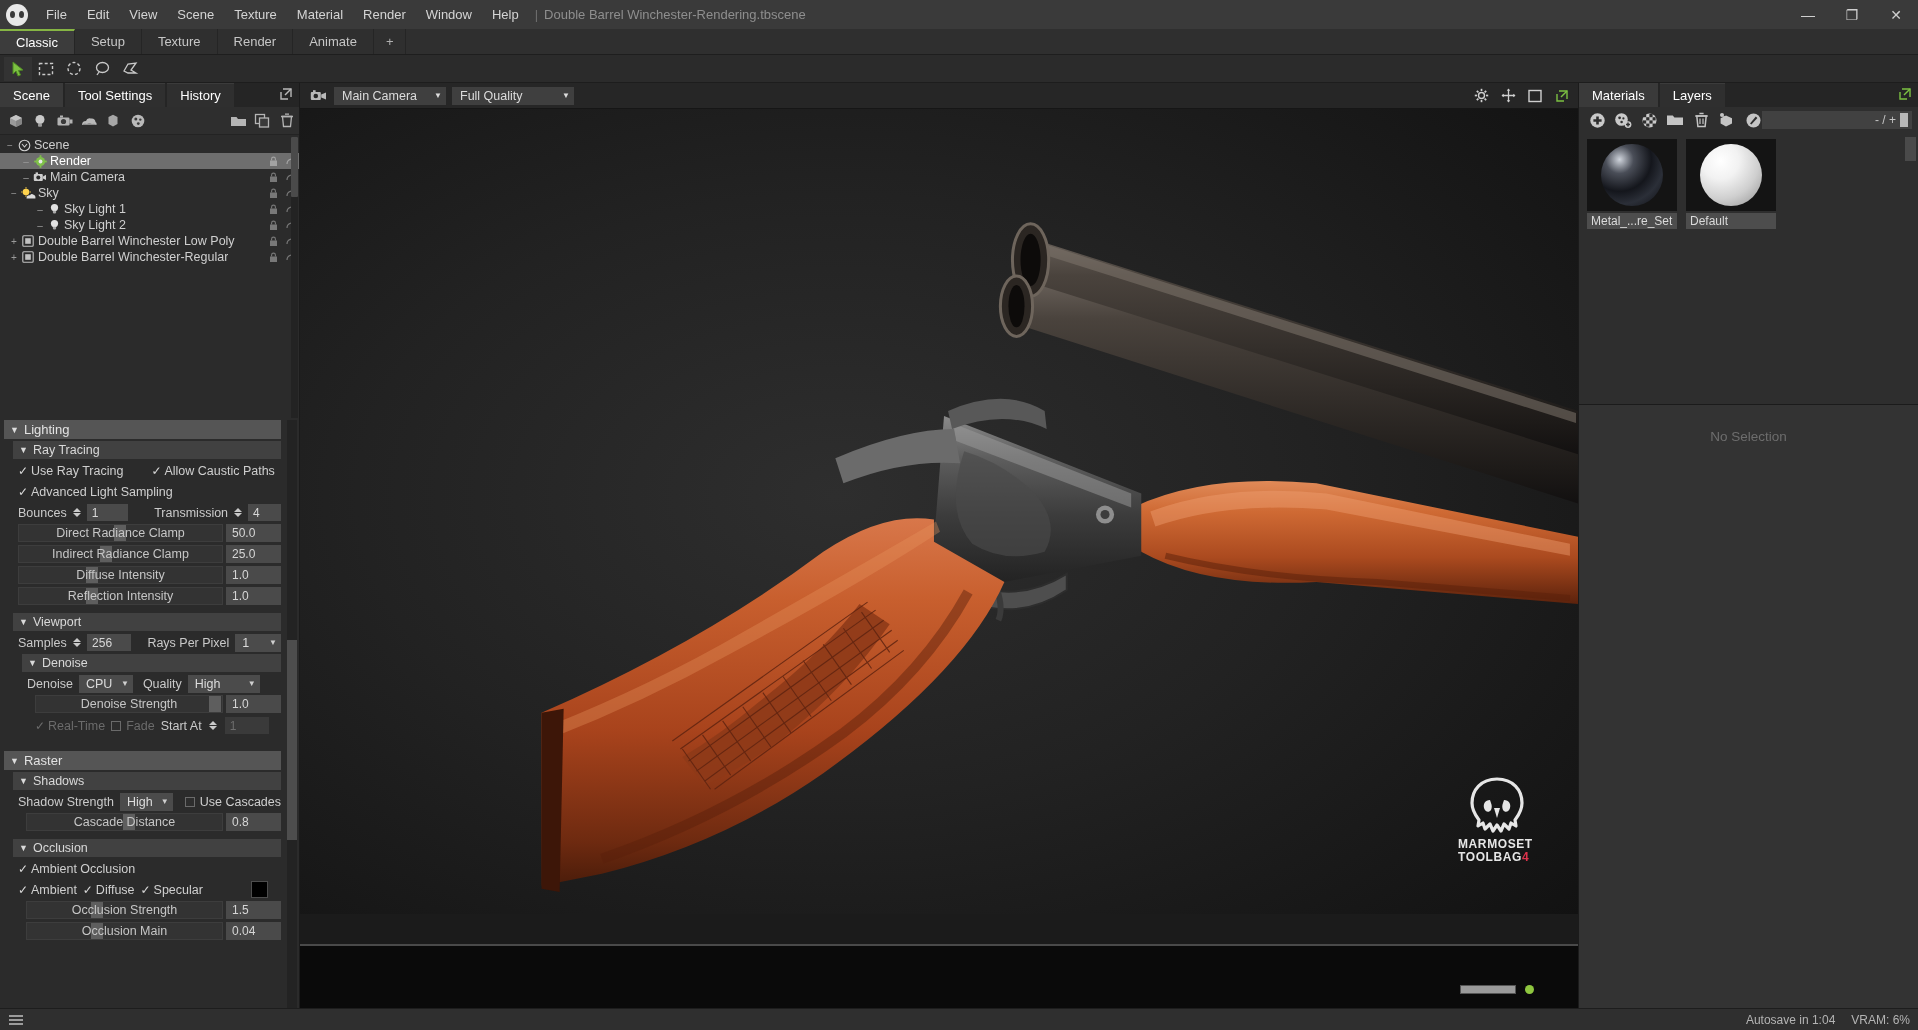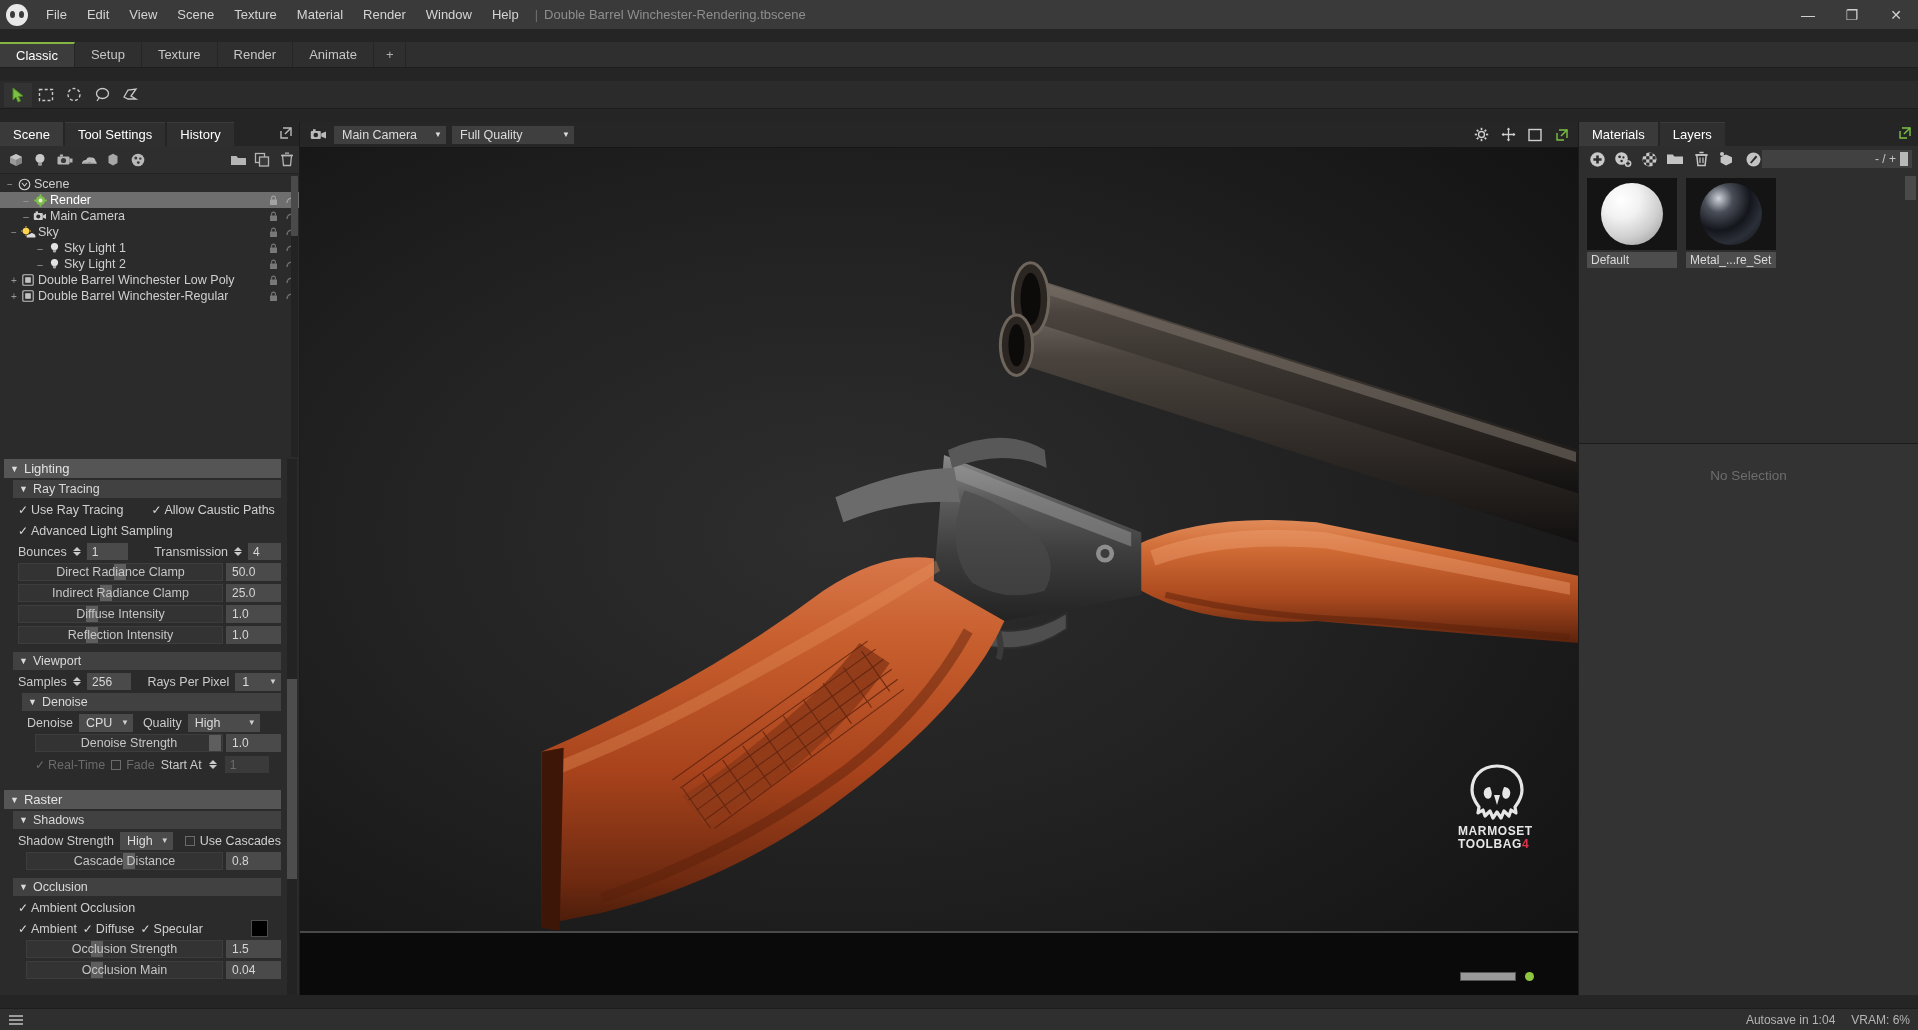--- a/index.html
+++ b/index.html
@@ -4,21 +4,21 @@
 <style>
   * { margin:0; padding:0; box-sizing:border-box; }
   html,body { width:1918px; height:1030px; overflow:hidden; }
   body {
     background:#2b2b2b;
     font-family:"Liberation Sans", sans-serif;
     font-size:13px;
     color:#c8c8c8;
     -webkit-font-smoothing:antialiased;
   }
-  .app { position:relative; width:1918px; height:1030px; display:flex; flex-direction:column; background:#252525;gap:13px; }
+  .app { position:relative; width:1918px; height:1030px; display:flex; flex-direction:column; background:#252525; }
 
   
   .menubar { height:29px; background:#3a3a3a; display:flex; align-items:center; flex:0 0 29px; position:relative; }
   .logo-skull { width:22px; height:22px; margin:0 8px 0 6px; border-radius:50%; background:#e8e8e8; position:relative; flex:0 0 auto; }
   .logo-skull:before, .logo-skull:after {
     content:""; position:absolute; top:7px; width:5px; height:7px; border-radius:50%; background:#3a3a3a;
   }
   .logo-skull:before { left:4px; }
   .logo-skull:after { right:4px; }
   .menu-item { padding:4px 10px; color:#d4d4d4; font-size:13px; cursor:default; white-space:nowrap; }
@@ -960,29 +960,29 @@
         <div class="matcount">
             <span>- / +</span>
             <span class="cursor"></span>
           </div>
       </div>
 
       <div class="matarea">
         <div class="matgrid">
           <div class="matcell">
             <div class="matthumb">
-                <div class="ball default"></div>
-              </div>
-            <div class="matname">Default</div>
+                <div class="ball metal"></div>
+              </div>
+            <div class="matname">Metal_...re_Set</div>
           </div>
           <div class="matcell">
             <div class="matthumb">
-                <div class="ball metal"></div>
-              </div>
-            <div class="matname">Metal_...re_Set</div>
+                <div class="ball default"></div>
+              </div>
+            <div class="matname">Default</div>
           </div>
         </div>
         <div class="matscroll"></div>
       </div>
 
       <div class="selarea">
         <div class="nosel">No Selection</div>
       </div>
     </div>
   </div>

